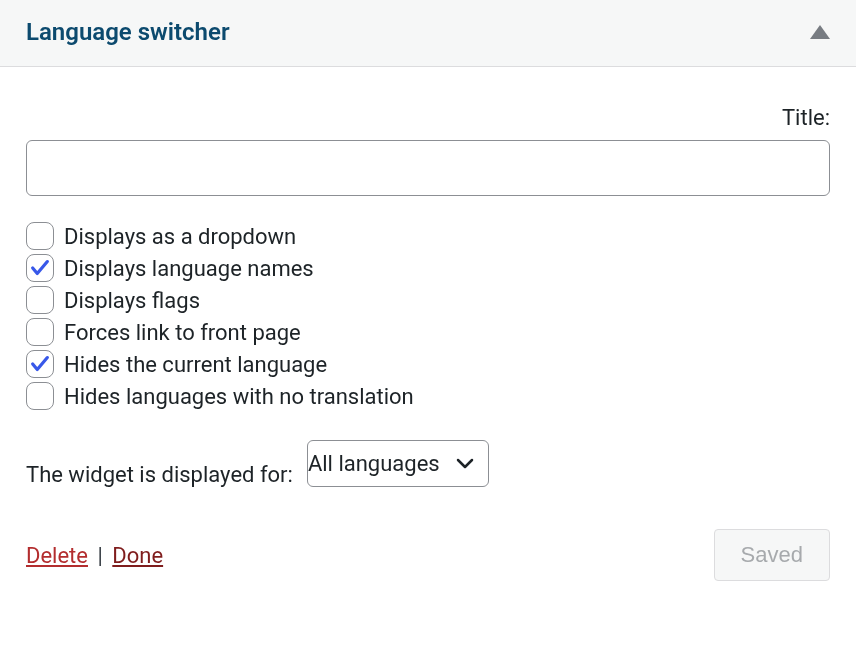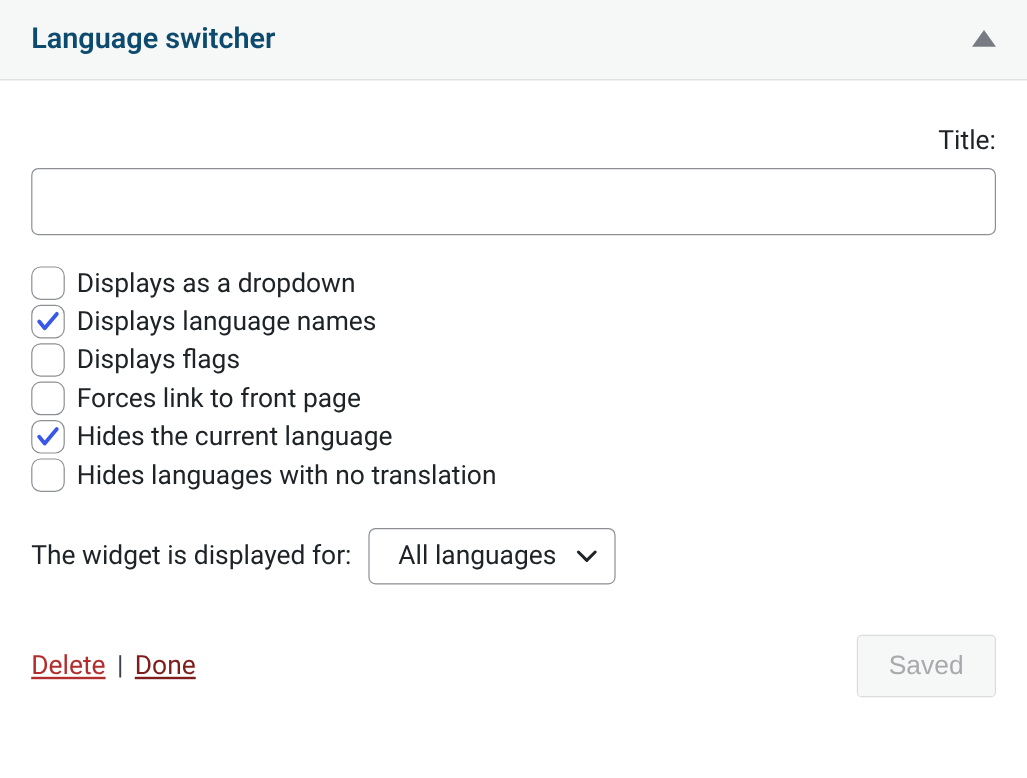--- a/index.html
+++ b/index.html
@@ -77,30 +77,30 @@
   }
   .checkbox.checked svg {
     display: block;
   }
   .checkbox-label {
     font-size: 22px;
   }
   .select-row {
     margin-top: 30px;
     display: flex;
-    align-items: center;
+    align-items: flex-end;
     gap: 14px;
   }
   .select-label {
     font-size: 22px;
   }
   .select-box {
     border: 1px solid #8c8f94;
     border-radius: 6px;
-    padding: 10px 14px 10px 24px;
+    padding: 10px 14px 10px 0;
     display: inline-flex;
     align-items: center;
     gap: 16px;
     cursor: pointer;
     font-size: 22px;
     background: #fff;
   }
   .chevron-down {
     width: 18px;
     height: 12px;

